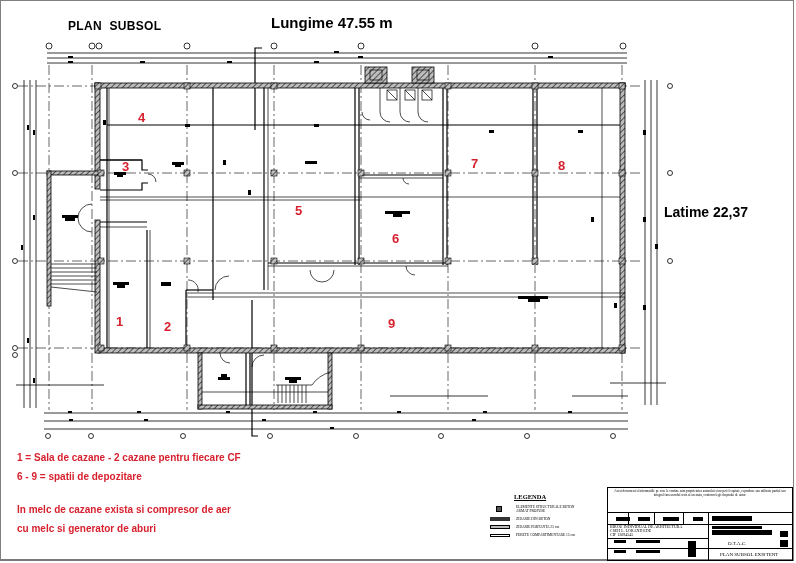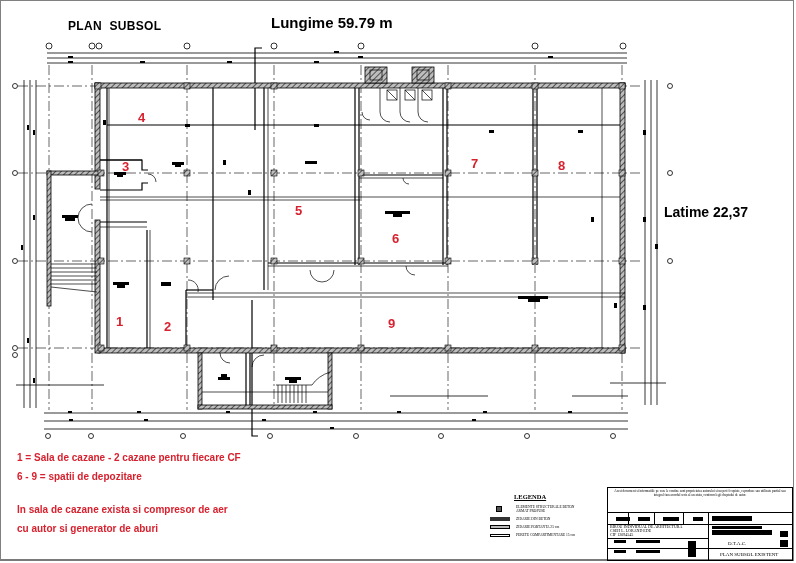--- a/index.html
+++ b/index.html
@@ -314,37 +314,37 @@
       <rect x="578" y="130" width="5" height="3"></rect>
     <rect x="103" y="120" width="3" height="5"></rect>
       <rect x="223" y="160" width="3" height="5"></rect>
     <rect x="248" y="190" width="3" height="5"></rect>
       <rect x="591" y="217" width="3" height="5"></rect>
     <rect x="614" y="303" width="3" height="5"></rect>
   </g>
 </svg>
 
 <div class="title">PLAN  SUBSOL</div>
-<div class="length">Lungime 59.79 m</div>
+<div class="length">Lungime 47.55 m</div>
 <div class="width-label">Latime 22,37</div>
 
 <div class="room" style="left:116px; top:314px;">1</div>
 <div class="room" style="left:164px; top:319px;">2</div>
 <div class="room" style="left:122px; top:159px;">3</div>
 <div class="room" style="left:138px; top:110px;">4</div>
 <div class="room" style="left:295px; top:203px;">5</div>
 <div class="room" style="left:392px; top:231px;">6</div>
 <div class="room" style="left:471px; top:156px;">7</div>
 <div class="room" style="left:558px; top:158px;">8</div>
 <div class="room" style="left:388px; top:316px;">9</div>
 
 <div class="note" style="top:452px;">1 = Sala de cazane - 2 cazane pentru fiecare CF</div>
 <div class="note" style="top:471px;">6 - 9 = spatii de depozitare</div>
-<div class="note" style="top:504px;">In sala de cazane exista si compresor de aer</div>
-<div class="note" style="top:523px;">cu autor si generator de aburi</div>
+<div class="note" style="top:504px;">In melc de cazane exista si compresor de aer</div>
+<div class="note" style="top:523px;">cu melc si generator de aburi</div>
 
 <div class="legend">
   <div class="legend-title">LEGENDA</div>
   <div class="legend-row" style="top:18px;">
     <div class="sw" style="width:6px; height:6px; margin-left:6px; margin-right:14px; background:#555; border:1px solid #000;"></div>
     <div class="txt">ELEMENTE STRUCTURALE BETON ARMAT PROPUSE</div>
   </div>
   <div class="legend-row" style="top:30px;">
     <div class="sw" style="background:#333;"></div>
     <div class="txt">ZIDARIE DIN BETON</div>

